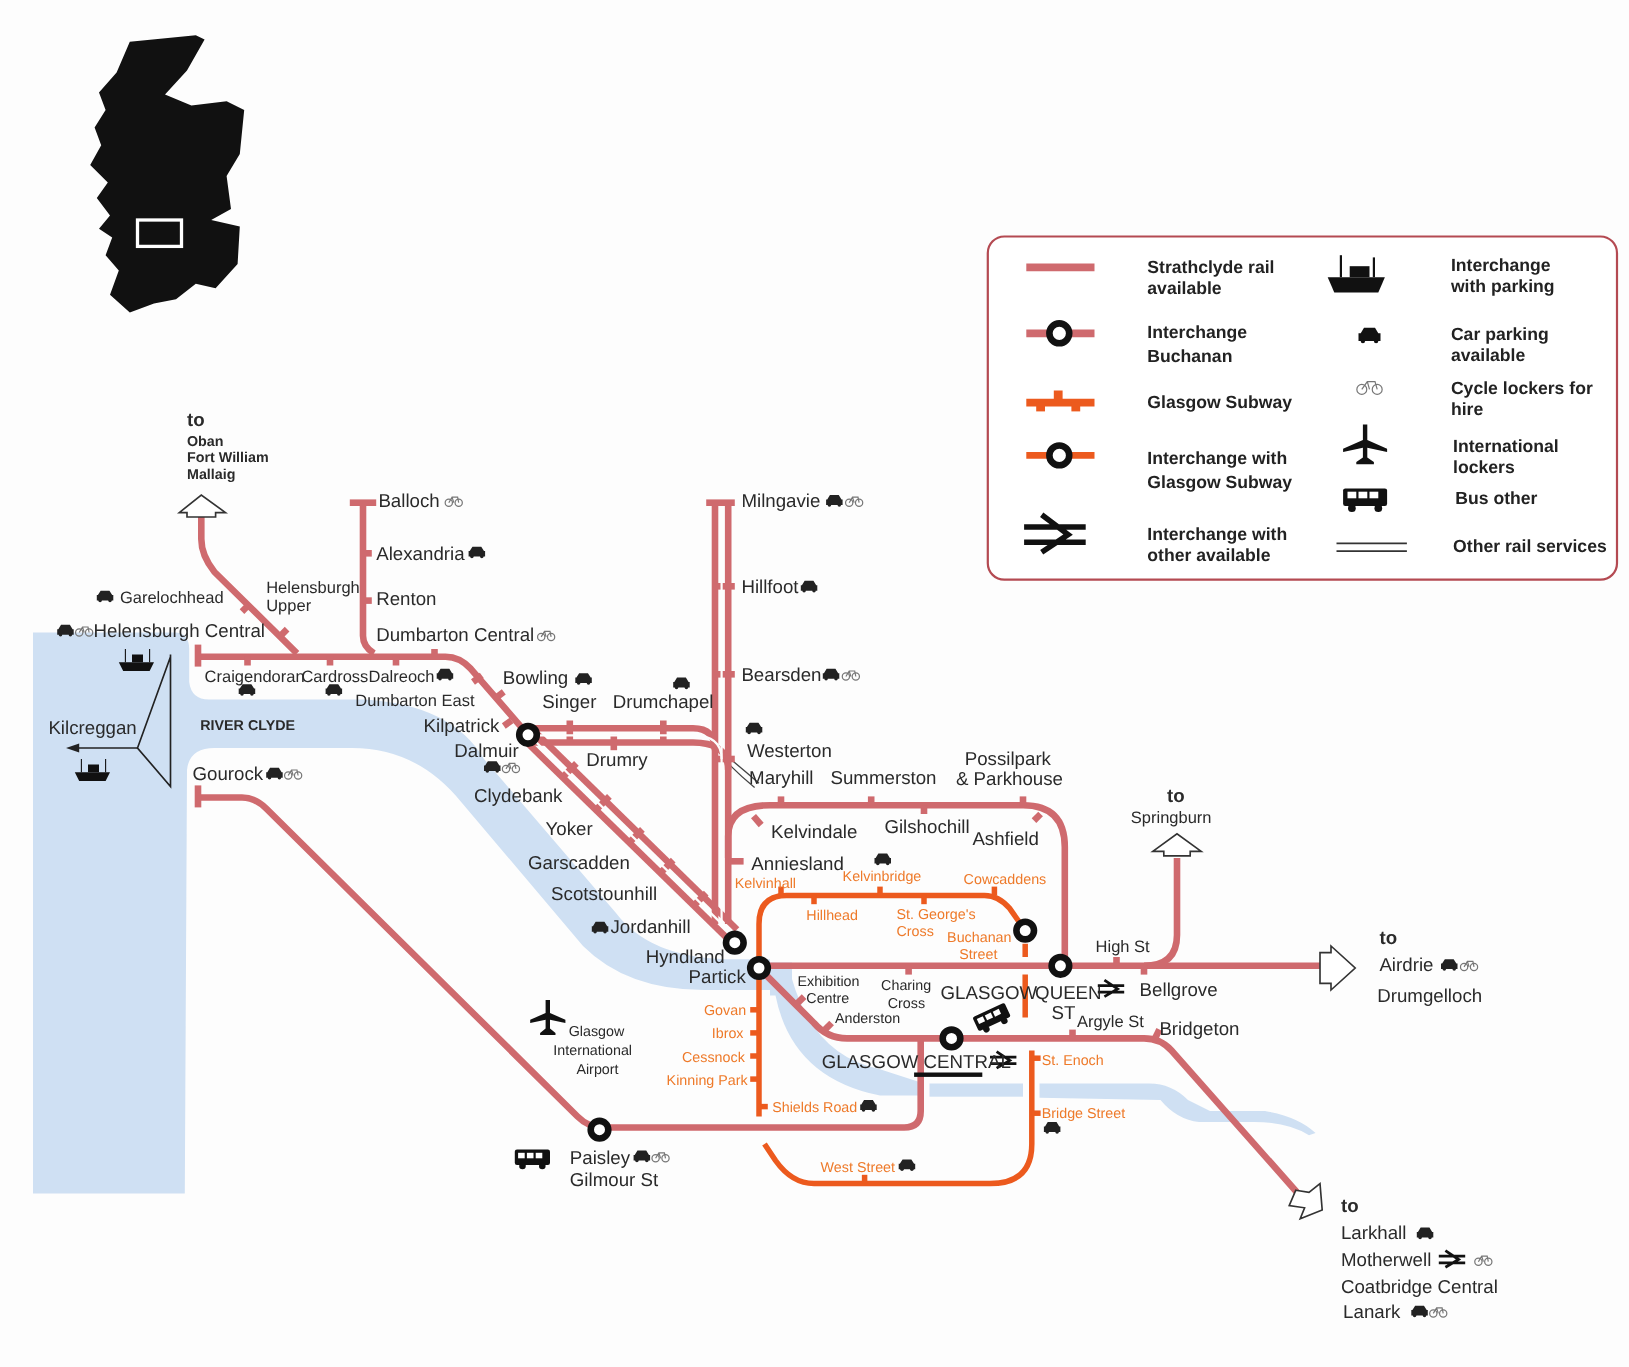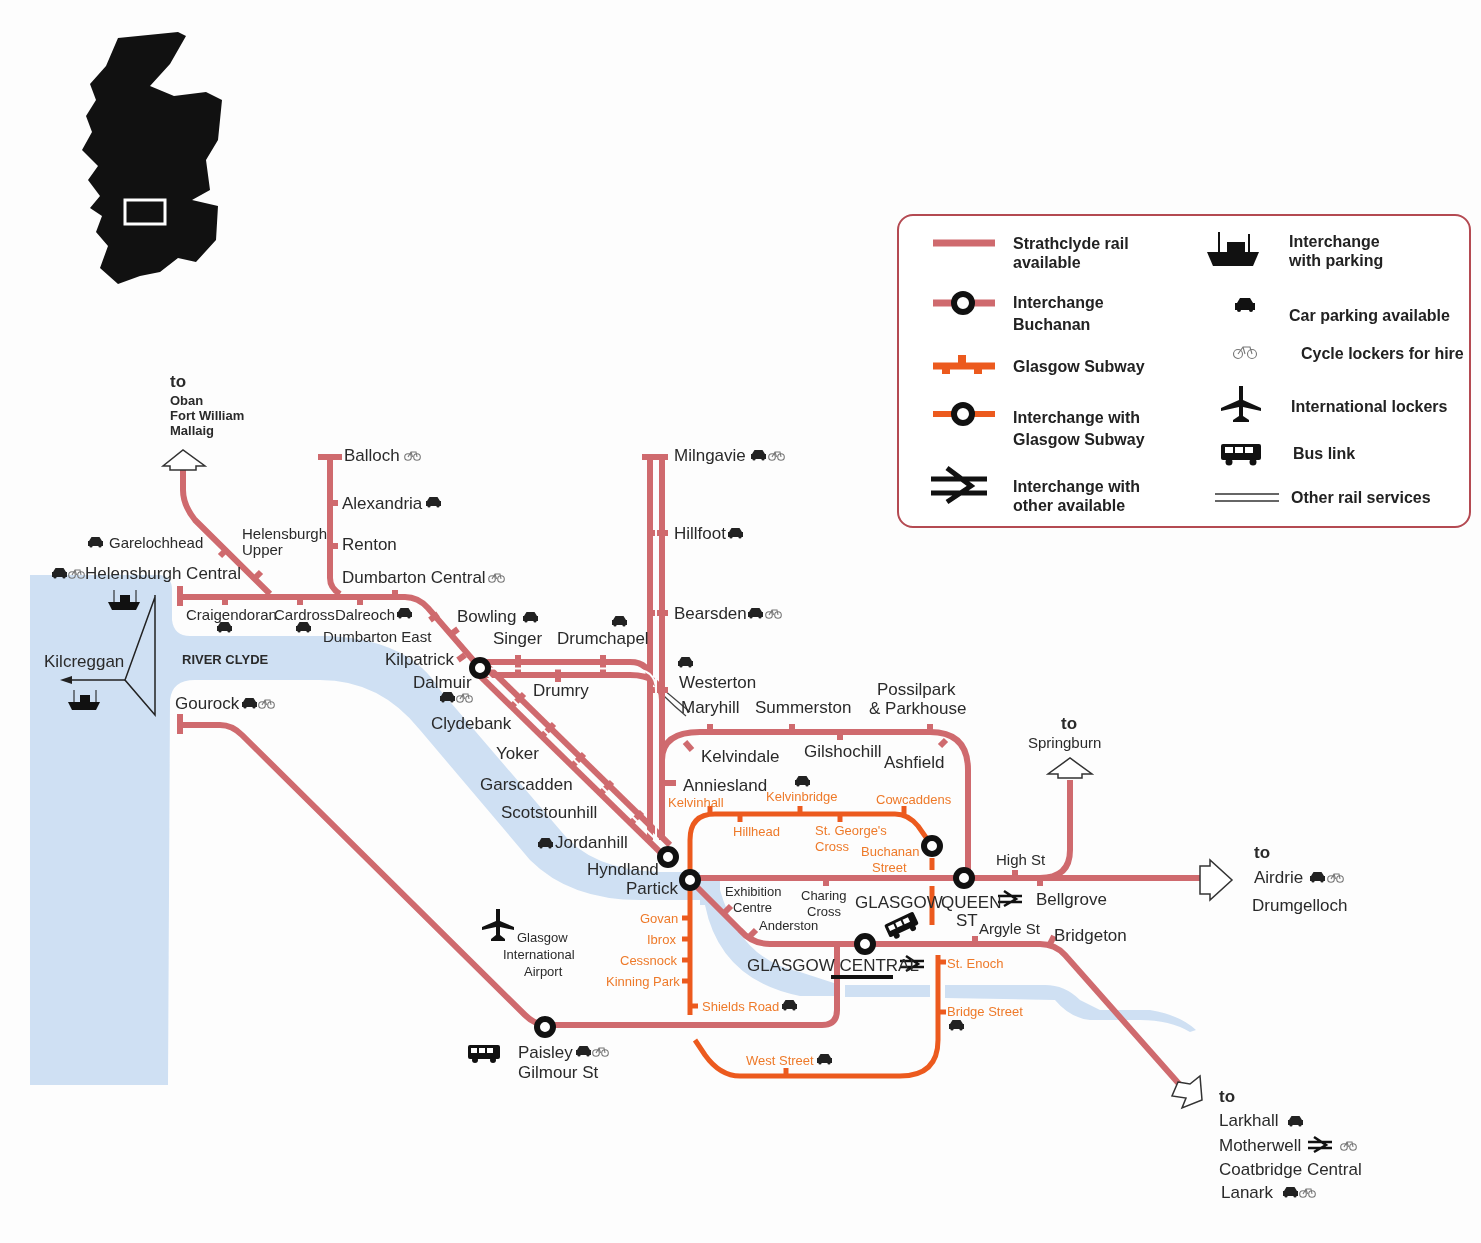--- a/index.html
+++ b/index.html
@@ -11,21 +11,21 @@
   .sub{fill:#ee7a2a;font-size:13px;}
   .bold{font-weight:bold;}
   .rail{stroke:#cf6a6e;stroke-width:6;fill:none;stroke-linecap:butt;stroke-linejoin:round;}
   .rail-in{stroke:#fdfdfd;stroke-width:2;fill:none;}
   .subway{stroke:#ec5a1e;stroke-width:5;fill:none;stroke-linejoin:round;}
   .tick{stroke:#cf6a6e;stroke-width:6;}
   .stick{stroke:#ec5a1e;stroke-width:5;}
   .river{fill:#cfe0f3;}
   .ichg{fill:#fff;stroke:#111;stroke-width:6;}
   .legend-box{position:absolute;left:897px;top:214px;width:570px;height:310px;border:2px solid #b44a52;border-radius:16px;background:#fff;}
-  .leg-item{position:absolute;font-size:16px;font-weight:bold;color:#222;line-height:19px;}
+  .leg-item{position:absolute;font-size:16px;font-weight:bold;color:#222;line-height:19px;margin-left:30px;}
   .arrow{fill:#fff;stroke:#333;stroke-width:1.5;}
   .cyc{fill:none;stroke:#777;stroke-width:1.1;}
 </style>
 </head>
 <body>
 
 <svg id="map" width="1481" height="1243" viewBox="0 0 1481 1243">
 
   <g>
     <path d="M118,38 L178,32 L186,36 L170,64 L150,86 L174,96 L206,92 L222,100 L218,140 L206,160 L210,190 L192,200 L218,206 L216,240 L196,262 L178,258 L160,272 L140,276 L118,284 L100,268 L108,246 L96,232 L102,216 L90,208 L100,196 L88,180 L98,166 L82,150 L92,132 L86,116 L96,100 L90,84 L106,66 Z" fill="#111"></path>
@@ -545,28 +545,28 @@
       <div>Glasgow Subway</div>
     </div>
   <div class="leg-item" style="left:114px;top:261px">
       <div>Interchange with</div>
       <div>other available</div>
     </div>
   <div class="leg-item" style="left:390px;top:16px">
       <div>Interchange</div>
       <div>with parking</div>
     </div>
-  <div class="leg-item" style="left:390px;top:90px">
+  <div class="leg-item" style="left:390px;top:79px">
       <div>Car parking available</div>
     </div>
-  <div class="leg-item" style="left:402px;top:128px">
+  <div class="leg-item" style="left:390px;top:128px">
       <div>Cycle lockers for hire</div>
     </div>
   <div class="leg-item" style="left:392px;top:181px">
       <div>International lockers</div>
     </div>
   <div class="leg-item" style="left:394px;top:228px">
-      <div>Bus link</div>
+      <div>Bus other</div>
     </div>
   <div class="leg-item" style="left:392px;top:272px">
       <div>Other rail services</div>
     </div>
 </div>
 
 </body></html>

